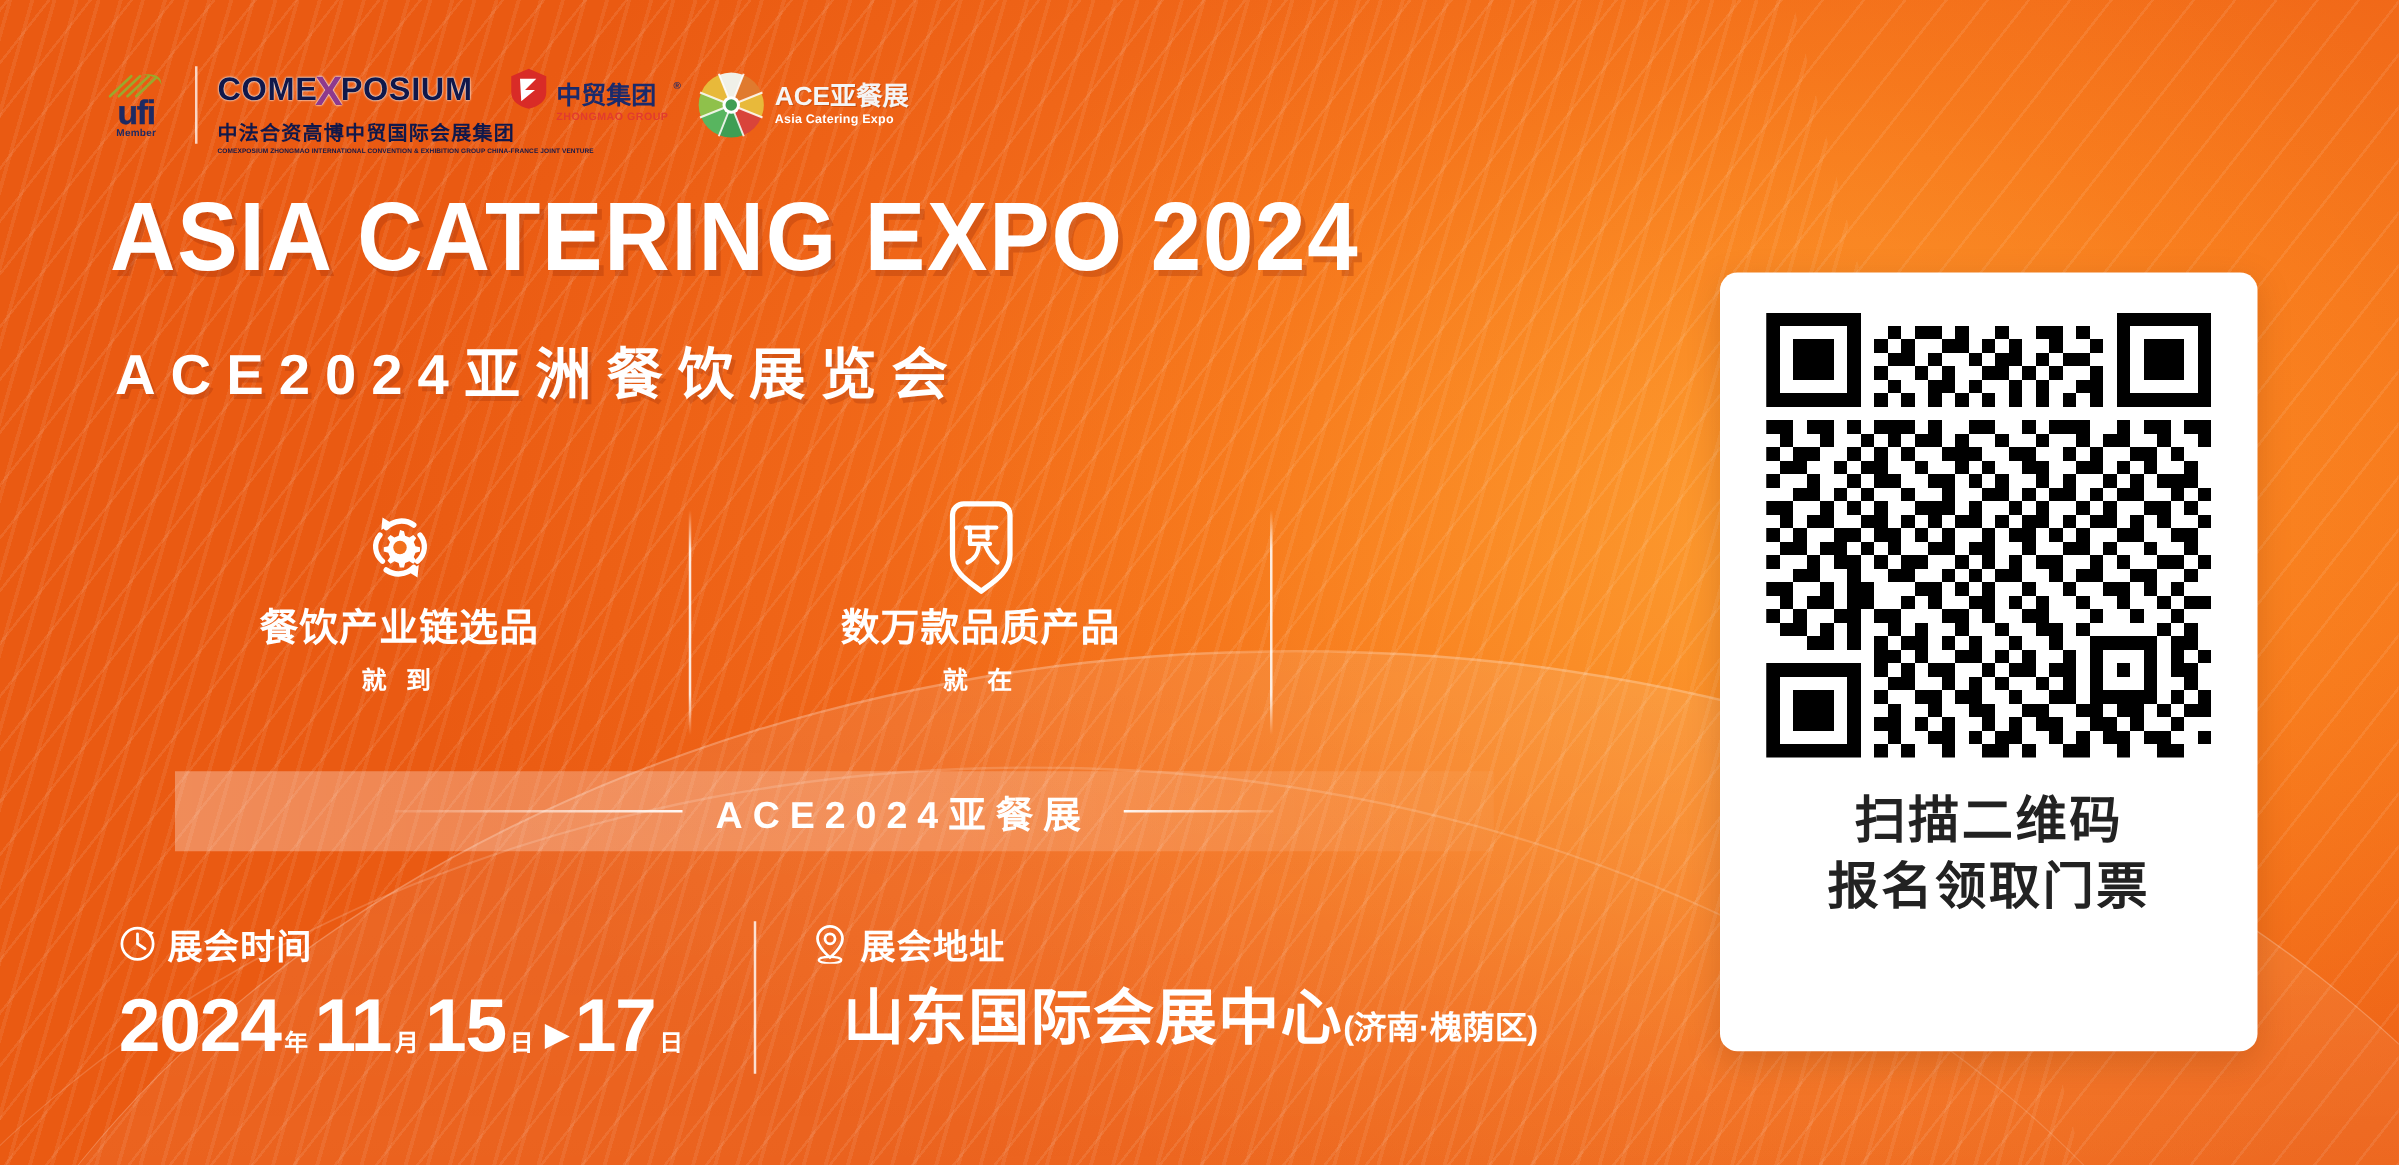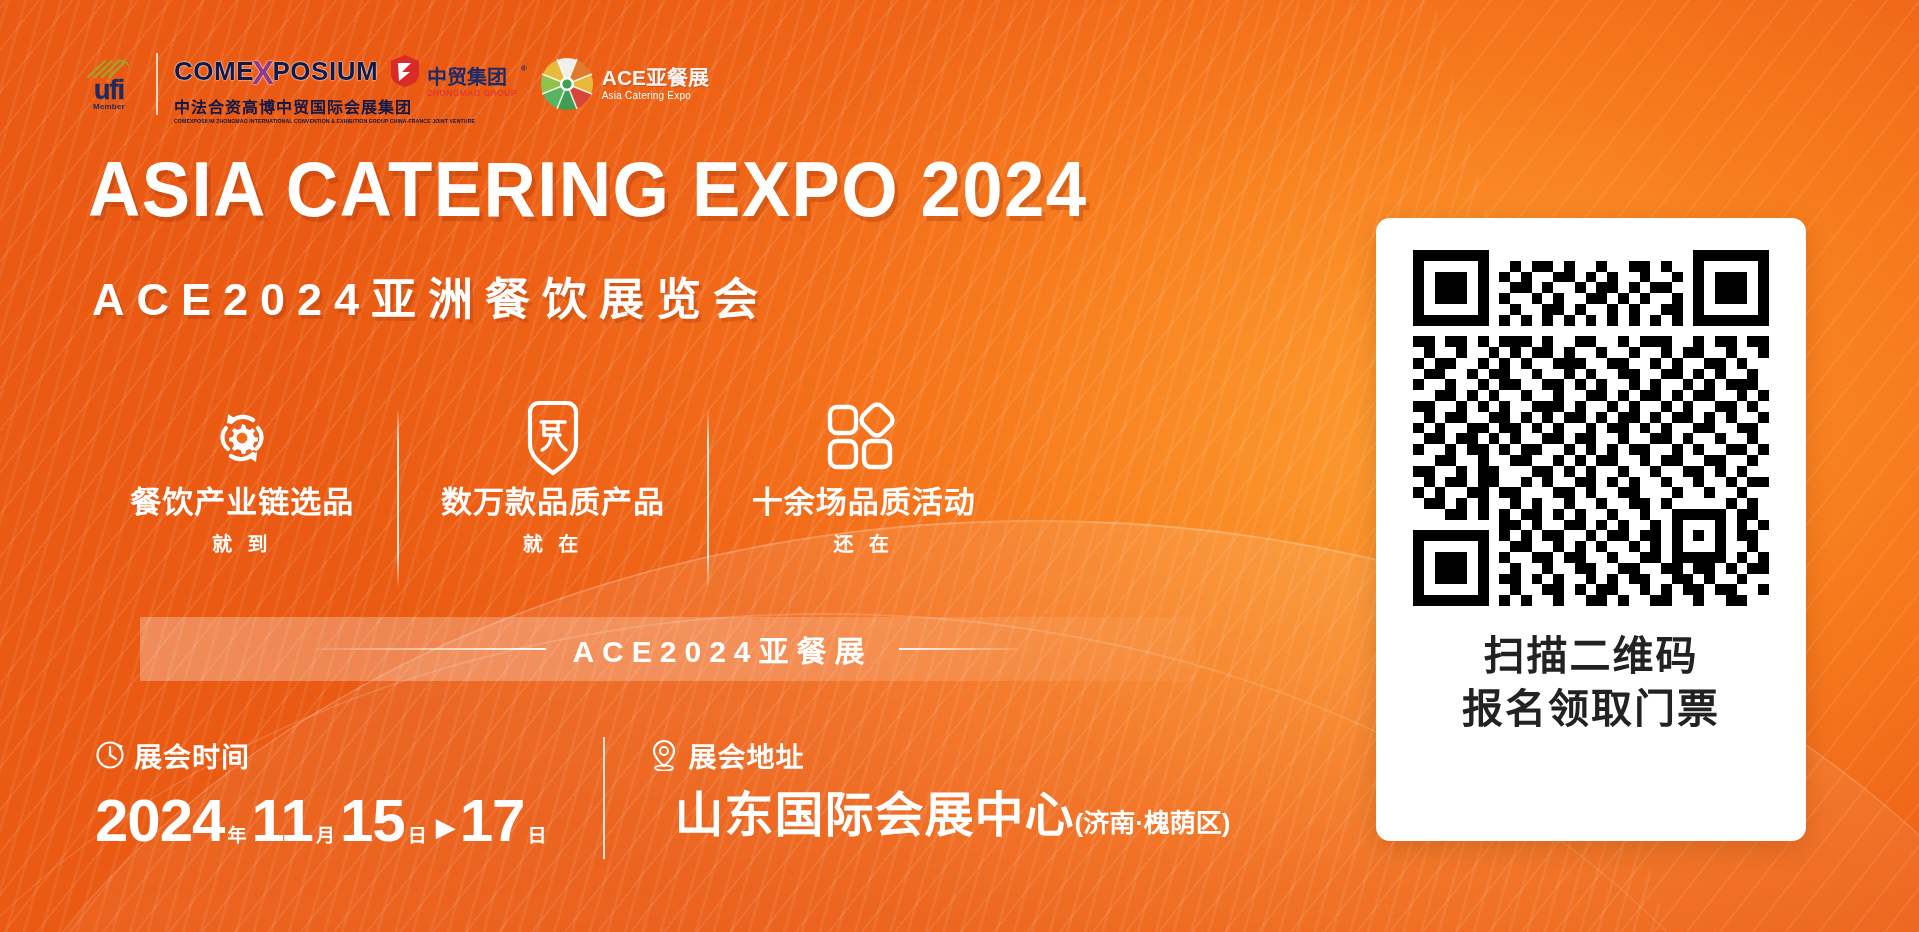--- a/index.html
+++ b/index.html
@@ -57,38 +57,38 @@
 
   
   .logo-bar{position:absolute;left:78px;top:46px;display:flex;align-items:center;gap:0;height:76px;}
   .ufi{display:flex;flex-direction:column;align-items:center;justify-content:center;width:62px;}
   .ufi-wing{width:48px;height:22px;}
   .ufi-text{font-size:27px;font-weight:700;color:#1e2a63;line-height:0.85;letter-spacing:-1px;
     -webkit-text-stroke:0.4px #1e2a63;}
   .ufi-sub{font-size:8px;font-weight:700;color:#1e2a63;letter-spacing:0.2px;}
   .vdiv{width:2px;height:62px;background:rgba(255,255,255,0.75);margin:0 16px;}
   .comex{display:flex;flex-direction:column;justify-content:center;gap:2px;}
-  .comex-top{display:flex;align-items:center;gap:10px;}
+  .comex-top{display:flex;align-items:center;gap:28px;}
   .comex-word{font-size:26px;font-weight:800;color:#11184a;letter-spacing:0.5px;line-height:1;
      text-shadow:0 0 1px #fff,0 0 2px #fff;display:flex;align-items:center;}
   .comex-x{color:#8e3a8c;font-size:33px;font-weight:800;margin:0 -2px;transform:translateY(1px);}
   .zm-logo{display:flex;align-items:center;gap:5px;}
   .zm-mark{width:34px;height:34px;}
   .zm-txt{display:flex;flex-direction:column;line-height:1;margin-top:23px;}
   .zm-cn{font-size:20px;font-weight:800;color:#1b2a6b;letter-spacing:0px;position:relative;}
   .zm-cn sup{font-size:8px;position:absolute;top:-2px;right:-10px;color:#1b2a6b;}
   .zm-en{font-size:8.5px;font-weight:800;color:#e23b2e;letter-spacing:0.4px;margin-top:2px;}
   .comex-cn{font-size:16px;font-weight:700;color:#11184a;letter-spacing:1px;line-height:1.05;}
   .comex-en{font-size:5.2px;font-weight:700;color:#11184a;letter-spacing:0.1px;line-height:1;}
   .ace-logo{display:flex;align-items:center;gap:7px;margin-left:22px;}
   .ace-pin{width:56px;height:56px;}
   .ace-txt{display:flex;flex-direction:column;line-height:1;}
   .ace-cn{font-size:21px;font-weight:800;color:#f5f5f5;letter-spacing:0px;
      text-shadow:1px 1px 0 rgba(150,50,0,.35);}
-  .ace-en{font-size:10px;font-weight:400;color:#ffffff;letter-spacing:0.2px;margin-top:3px;}
+  .ace-en{font-size:10px;font-weight:700;color:#ffffff;letter-spacing:0.2px;margin-top:3px;}
 
   
   .title-en{
     position:absolute;left:88px;top:150px;
     font-family:"Liberation Sans","DejaVu Sans",sans-serif;
     font-size:78px;font-weight:700;color:#ffffff;
     letter-spacing:1.5px;line-height:1;
     transform:scaleX(0.93);transform-origin:left center;
     text-shadow:4px 5px 0 rgba(155,45,10,0.30);
     white-space:nowrap;
@@ -273,34 +273,20 @@
             <path d="M36 38 c3 7 6 11 10 14"></path>
           </g>
         </svg>
       </div>
       <div class="feat-main">数万款品质产品</div>
       <div class="feat-sub">就 在</div>
     </div>
 
     <div class="feat-div"></div>
 
-    <div class="feat">
-      <div class="feat-icon">
-        <svg width="80" height="74" viewBox="0 0 80 74">
-          <g fill="none" stroke="#ffffff" stroke-width="4.4">
-            <rect x="6" y="6" width="26" height="26" rx="7"></rect>
-            <rect x="6" y="40" width="26" height="26" rx="7"></rect>
-            <rect x="40" y="40" width="26" height="26" rx="7"></rect>
-            <rect x="40" y="6" width="26" height="26" rx="7" transform="rotate(45 53 19)"></rect>
-          </g>
-        </svg>
-      </div>
-      <div class="feat-main">十余场品质活动</div>
-      <div class="feat-sub">还 在</div>
-    </div>
   </div>
 
   <div class="strip">
     <div class="strip-line"></div>
     <div class="strip-text">ACE2024亚餐展</div>
     <div class="strip-line r"></div>
   </div>
 
   <div class="info">
 

